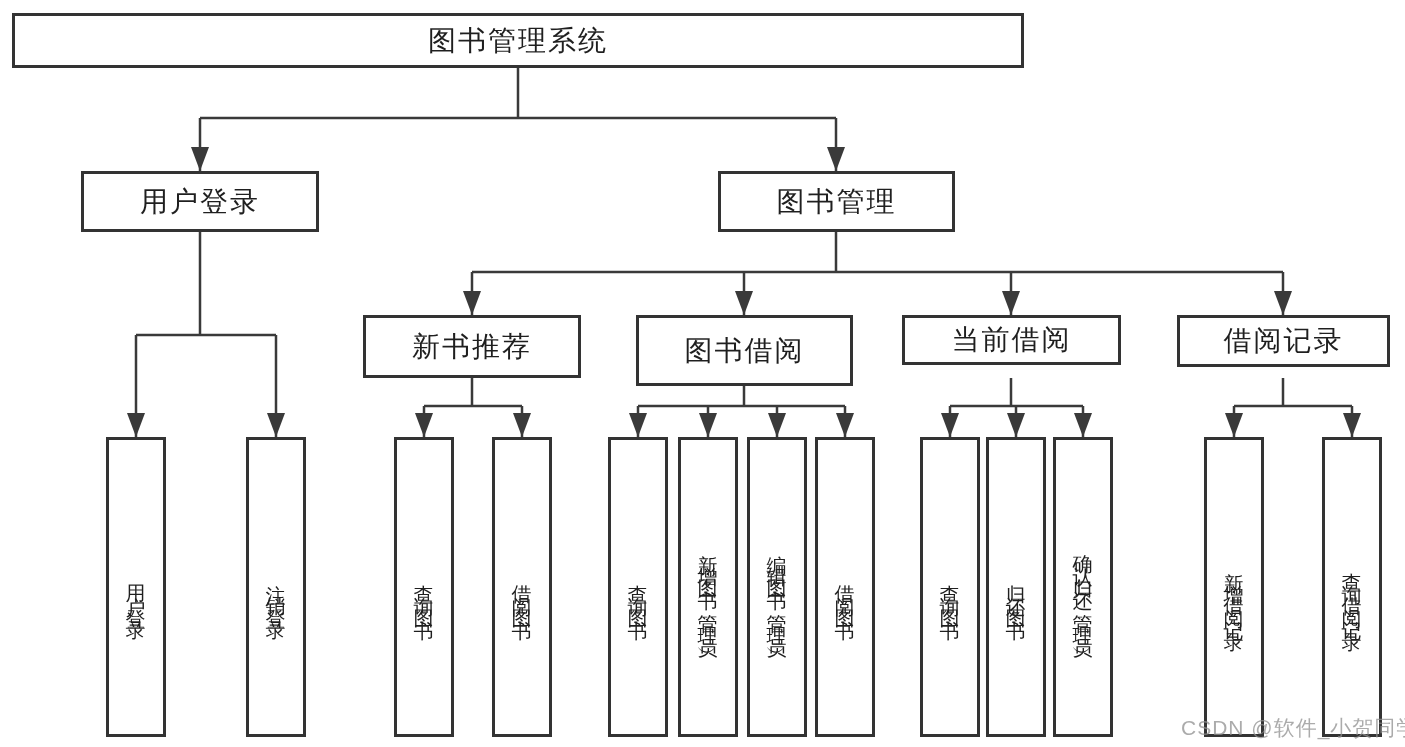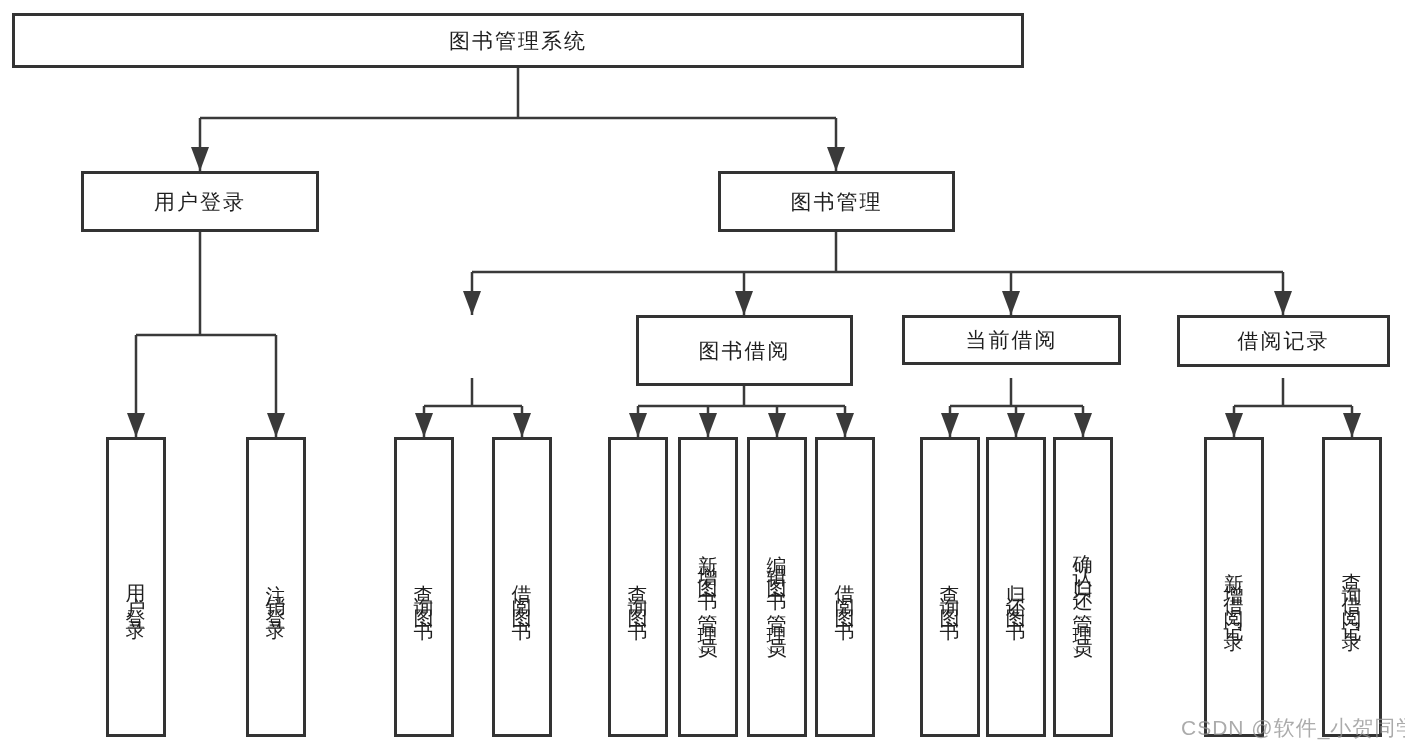--- a/index.html
+++ b/index.html
@@ -26,21 +26,21 @@
     box-sizing: border-box;
     background: #ffffff;
     border: 3px solid #333333;
     display: flex;
     align-items: center;
     justify-content: center;
     color: #1f1f1f;
     z-index: 2;
   }
   .hlbl {
-    font-size: 21px;
+    font-size: 28px;
     letter-spacing: 2px;
     white-space: nowrap;
   }
   .leaf {
     top: 437px;
     width: 60px;
     height: 300px;
   }
   .vlbl {
     writing-mode: vertical-rl;
@@ -115,20 +115,23 @@
     <span class="hlbl">图书管理系统</span>
   </div>
 
   <div class="box" style="left:81px;top:171px;width:238px;height:61px">
     <span class="hlbl">用户登录</span>
   </div>
   <div class="box" style="left:718px;top:171px;width:237px;height:61px">
     <span class="hlbl">图书管理</span>
   </div>
 
+  <div class="box" style="left:363px;top:315px;width:218px;height:63px">
+    <span class="hlbl">新书推荐</span>
+  </div>
   <div class="box" style="left:636px;top:315px;width:217px;height:71px">
     <span class="hlbl">图书借阅</span>
   </div>
   <div class="box" style="left:902px;top:315px;width:219px;height:50px">
     <span class="hlbl">当前借阅</span>
   </div>
   <div class="box" style="left:1177px;top:315px;width:213px;height:52px">
     <span class="hlbl">借阅记录</span>
   </div>
 

